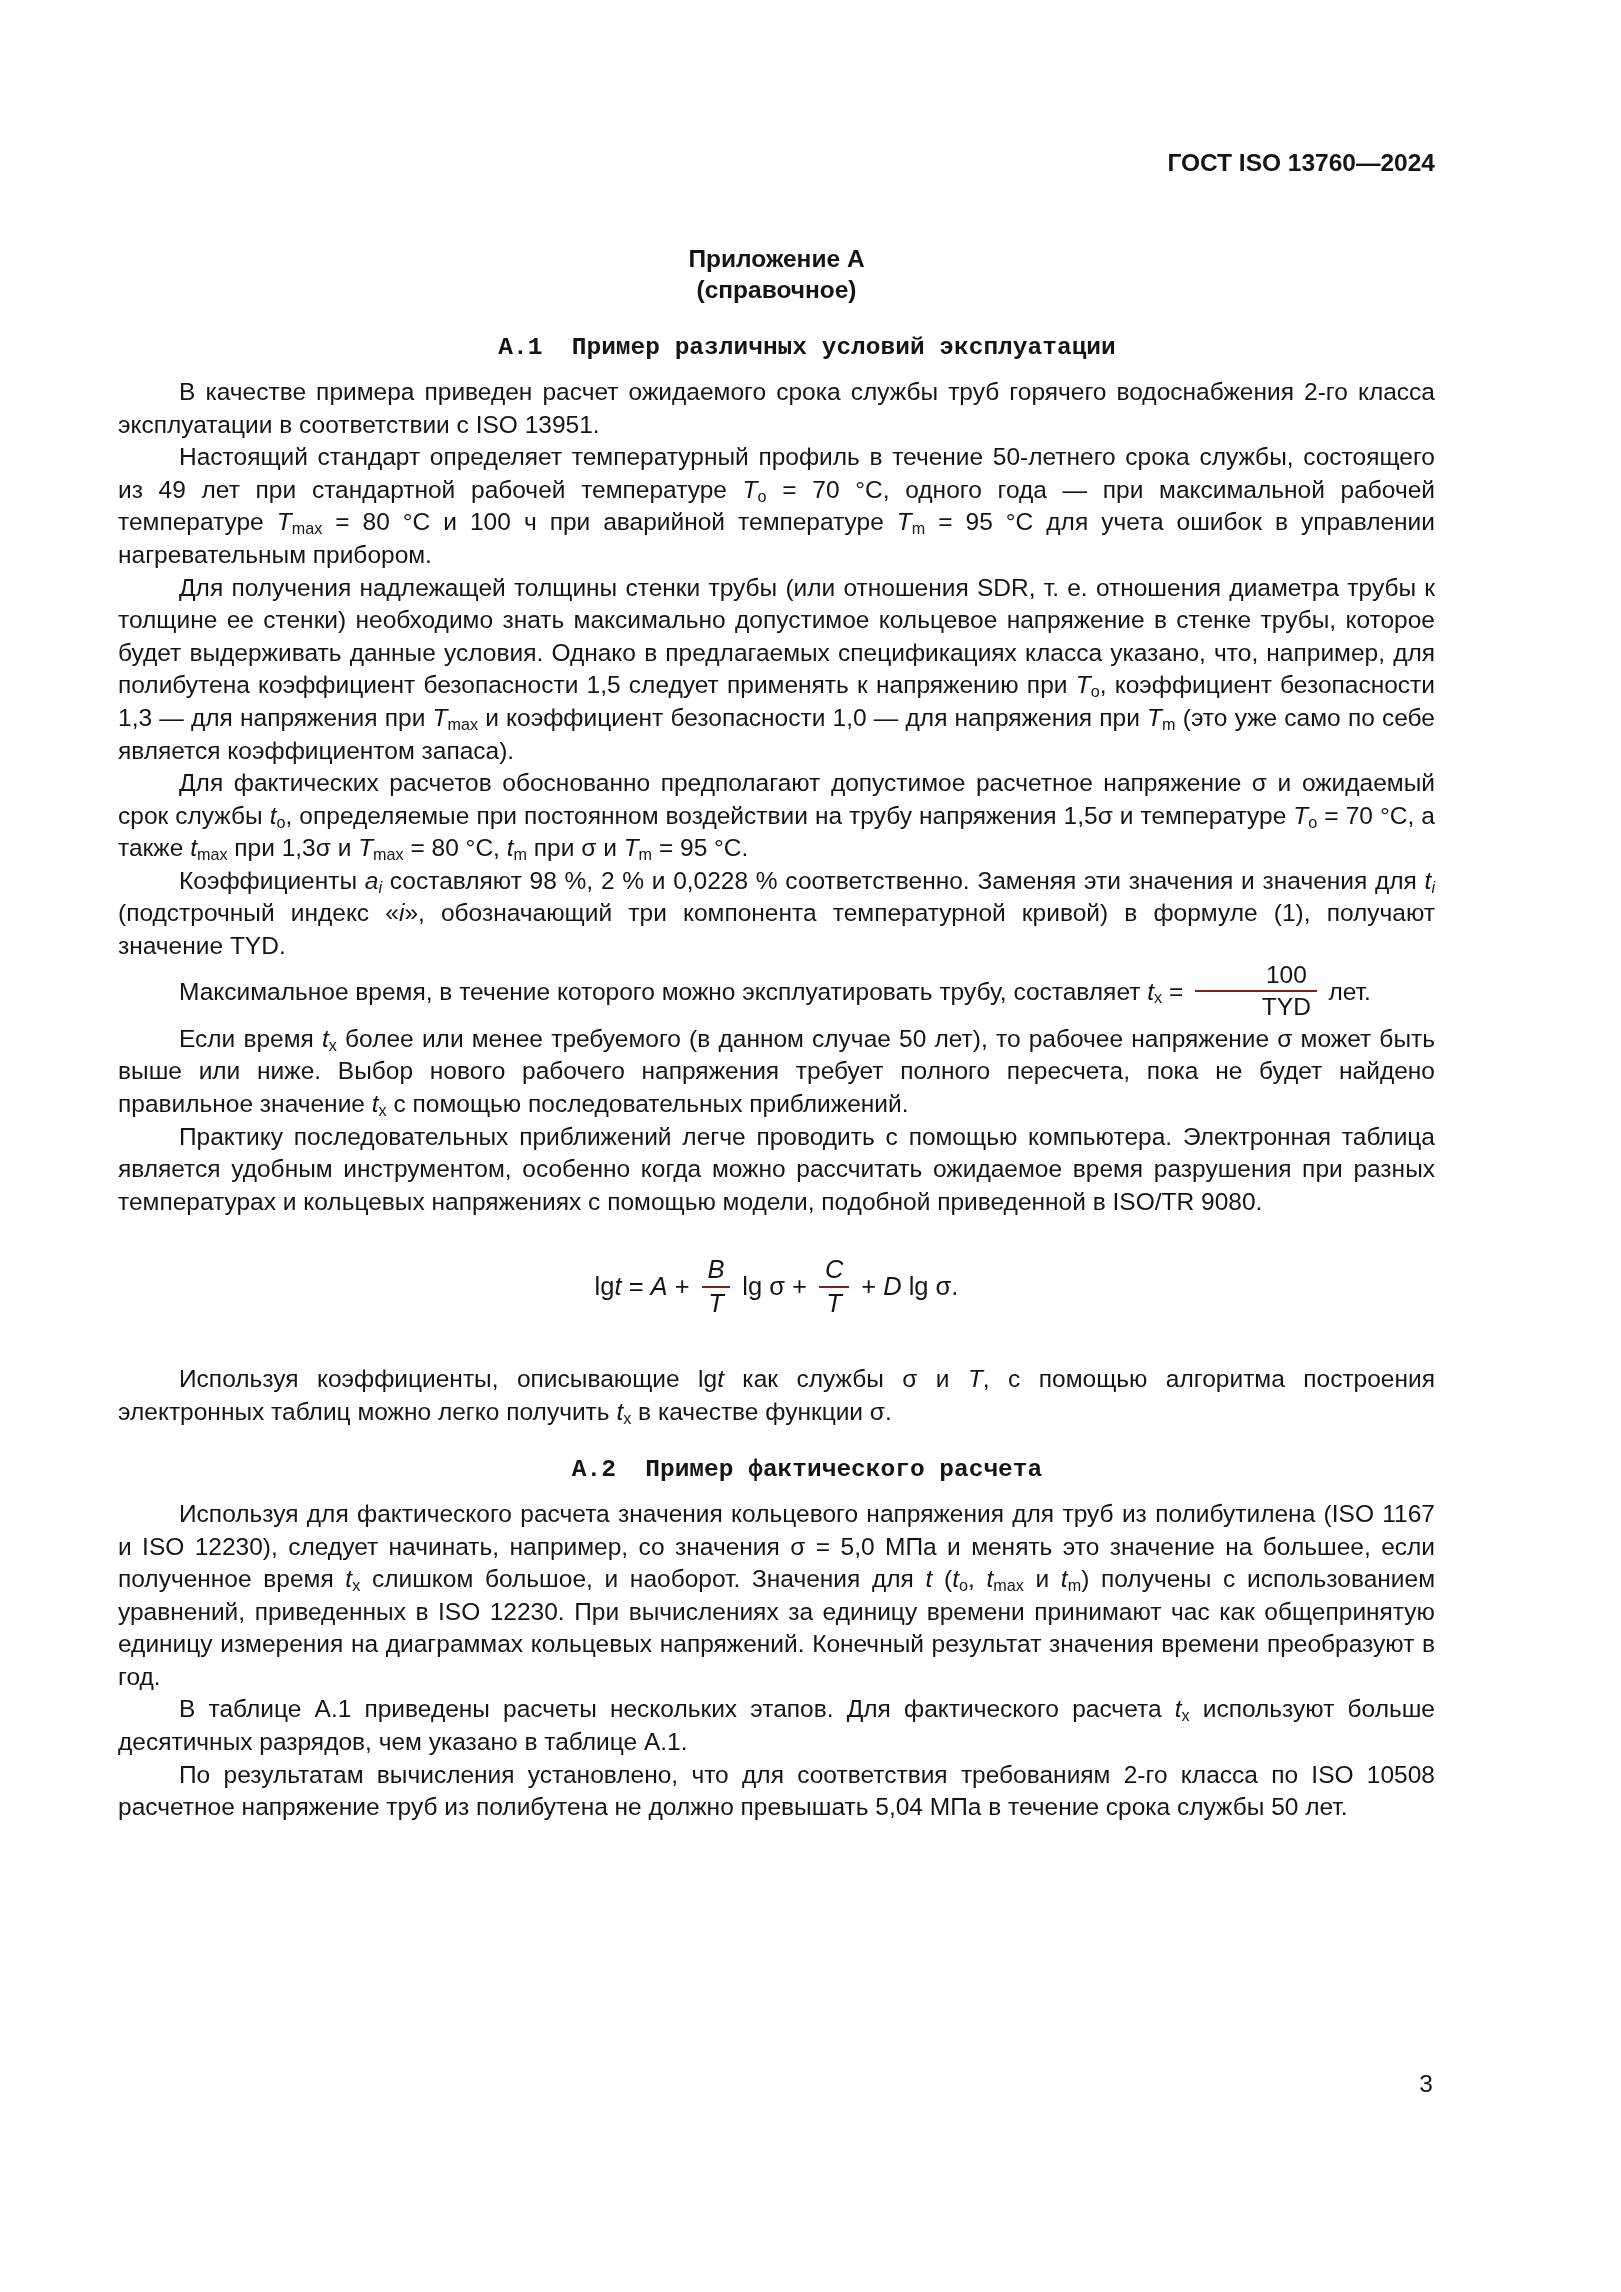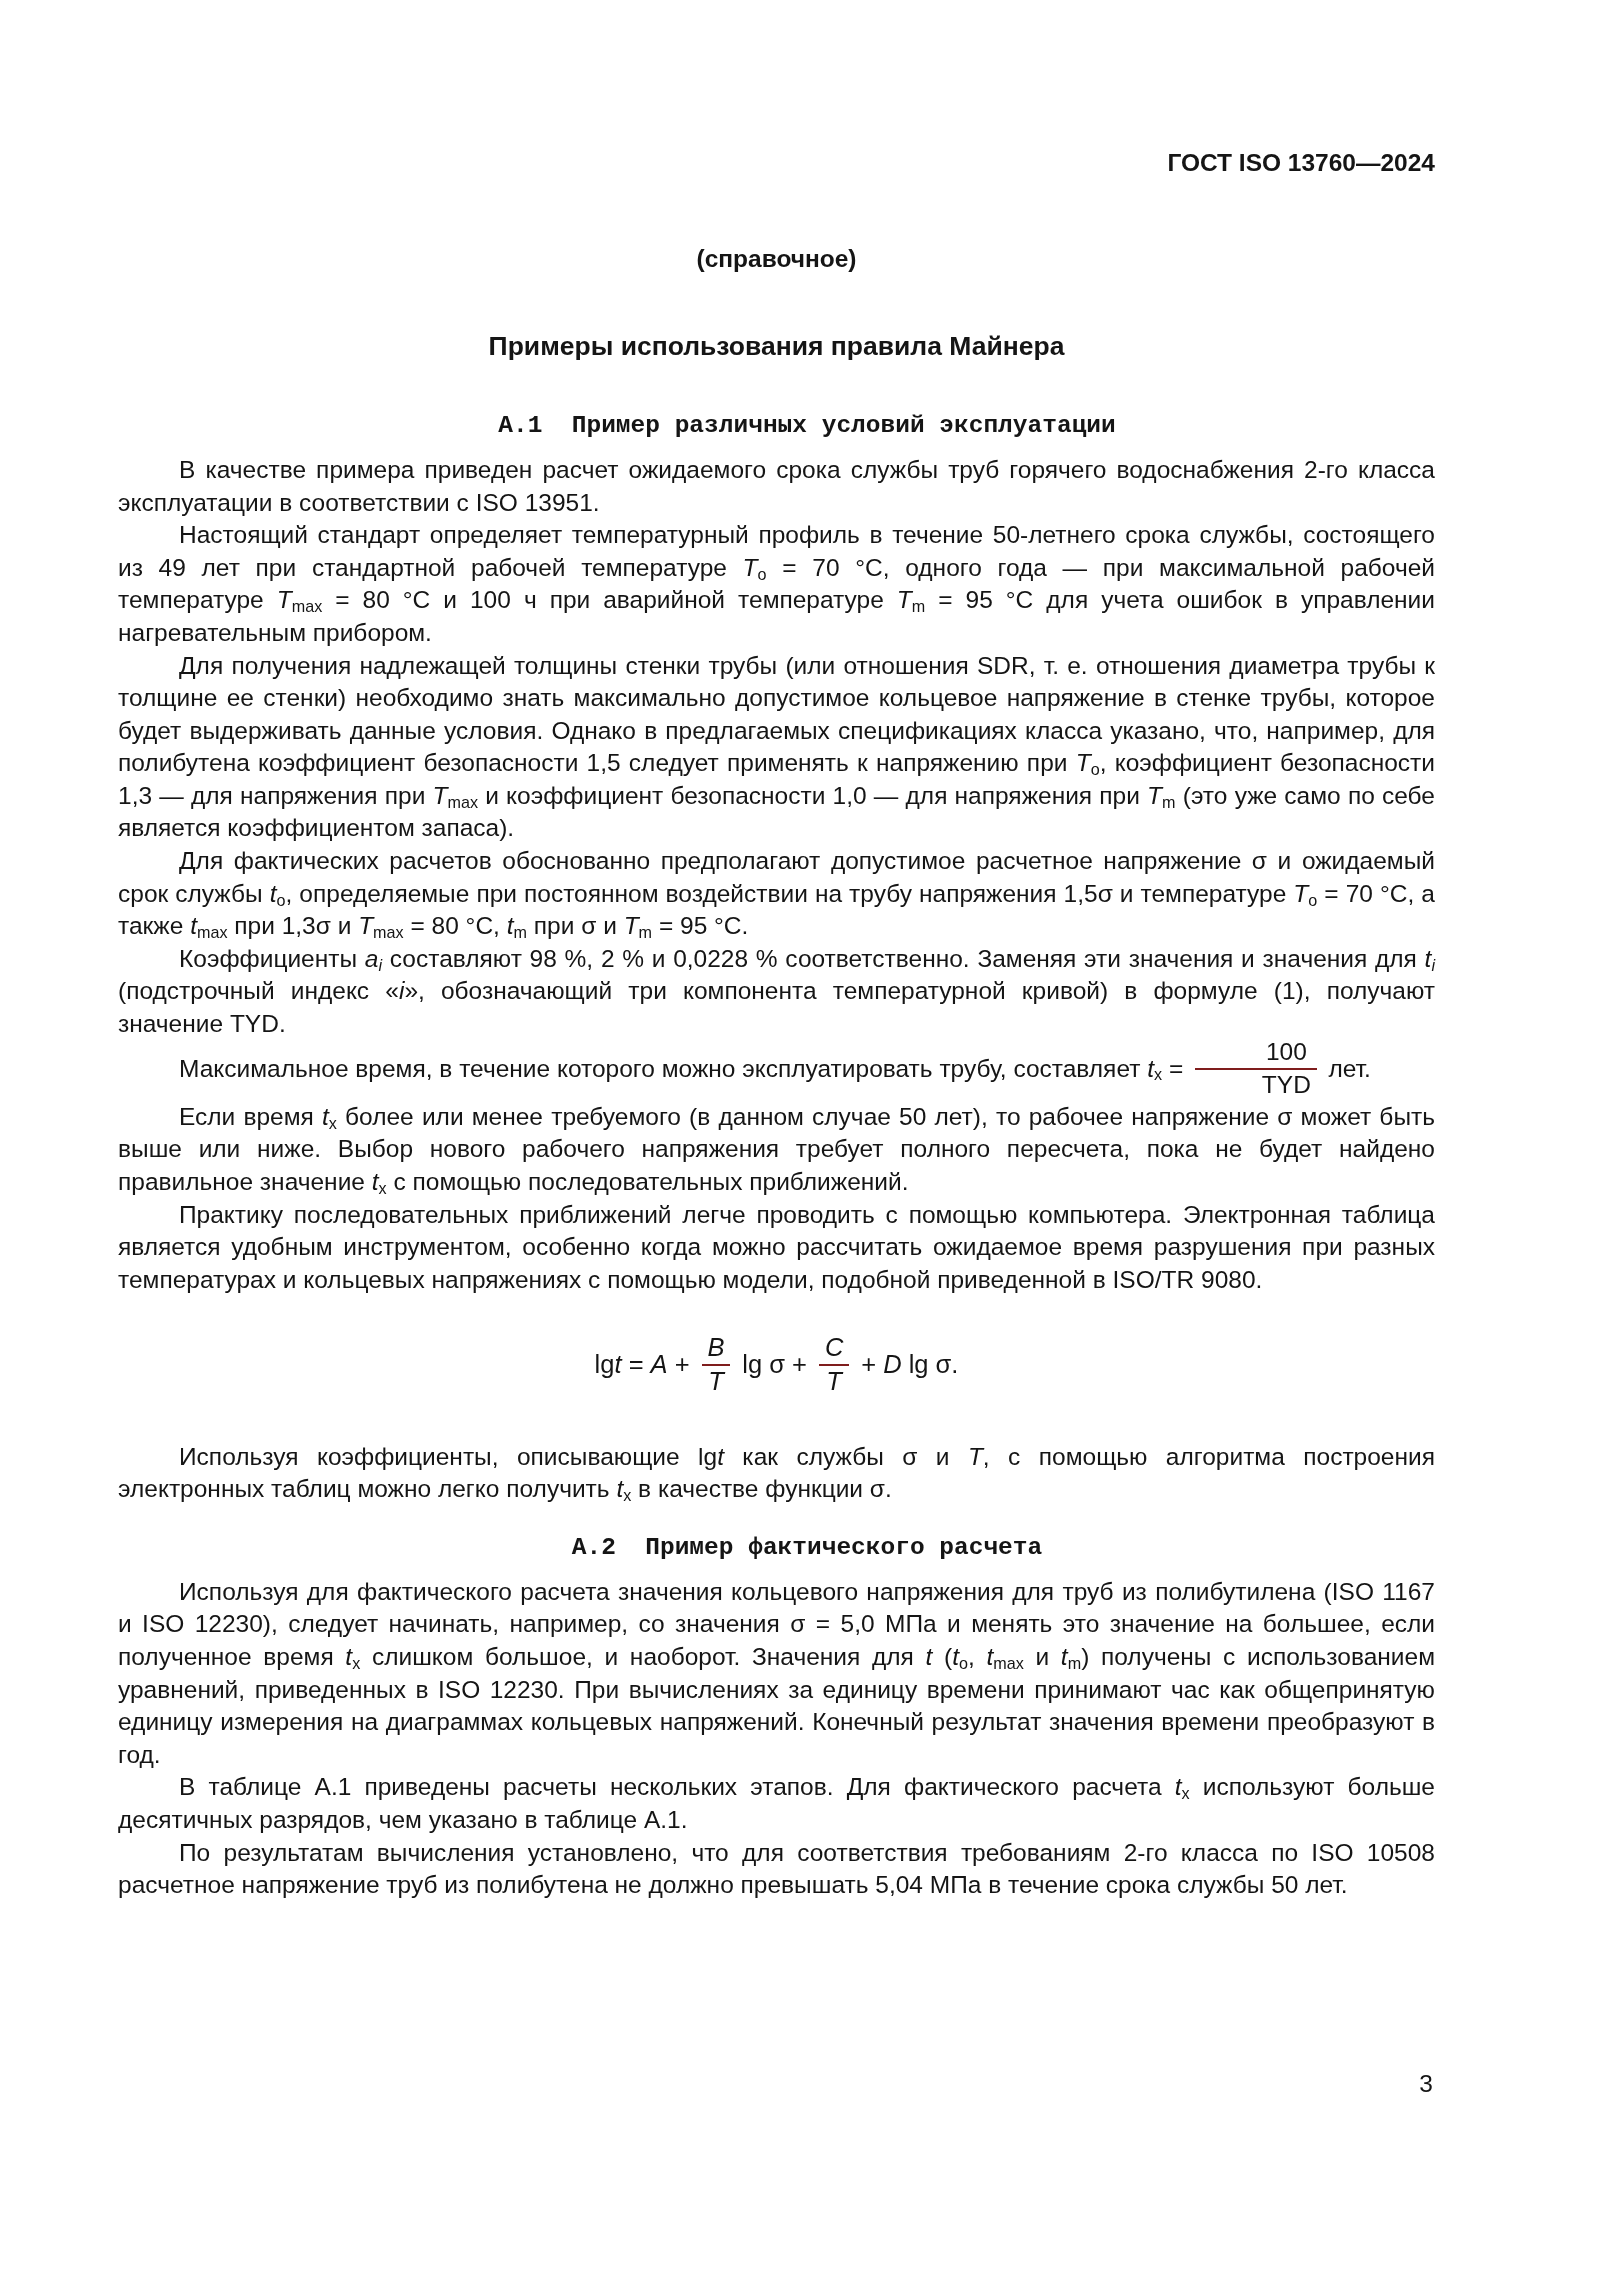--- a/index.html
+++ b/index.html
@@ -89,22 +89,22 @@
     top: 2070px;
     font-size: 24.5px;
   }
 </style>
 </head>
 <body>
 
 <div class="page">
   <div class="content">
     <div class="doc-header">ГОСТ ISO 13760—2024</div>
+    <div class="appendix">Приложение А</div>
     <div class="appendix">(справочное)</div>
-    <div class="doc-title">Примеры использования правила Майнера</div>
     <div class="doc-body">
         <div class="heading"><span>А.1  Пример различных условий эксплуатации</span></div>
         <div class="para"><span>В качестве примера приведен расчет ожидаемого срока службы труб горячего водоснабжения 2-го класса эксплуатации в соответствии с ISO 13951.</span></div>
         <div class="para"><span>Настоящий стандарт определяет температурный профиль в течение 50-летнего срока службы, состоящего из 49 лет при стандартной рабочей температуре </span><span class="it">T</span><span class="sb">о</span><span> = 70 °С, одного года — при максимальной рабочей температуре </span><span class="it">T</span><span class="sb">max</span><span> = 80 °С и 100 ч при аварийной температуре </span><span class="it">T</span><span class="sb">m</span><span> = 95 °С для учета ошибок в управлении нагревательным прибором.</span></div>
         <div class="para"><span>Для получения надлежащей толщины стенки трубы (или отношения SDR, т. е. отношения диаметра трубы к толщине ее стенки) необходимо знать максимально допустимое кольцевое напряжение в стенке трубы, которое будет выдерживать данные условия. Однако в предлагаемых спецификациях класса указано, что, например, для полибутена коэффициент безопасности 1,5 следует применять к напряжению при </span><span class="it">T</span><span class="sb">о</span><span>, коэффициент безопасности 1,3 — для напряжения при </span><span class="it">T</span><span class="sb">max</span><span> и коэффициент безопасности 1,0 — для напряжения при </span><span class="it">T</span><span class="sb">m</span><span> (это уже само по себе является коэффициентом запаса).</span></div>
         <div class="para"><span>Для фактических расчетов обоснованно предполагают допустимое расчетное напряжение σ и ожидаемый срок службы </span><span class="it">t</span><span class="sb">о</span><span>, определяемые при постоянном воздействии на трубу напряжения 1,5σ и температуре </span><span class="it">T</span><span class="sb">о</span><span> = 70 °С, а также </span><span class="it">t</span><span class="sb">max</span><span> при 1,3σ и </span><span class="it">T</span><span class="sb">max</span><span> = 80 °С, </span><span class="it">t</span><span class="sb">m</span><span> при σ и </span><span class="it">T</span><span class="sb">m</span><span> = 95 °С.</span></div>
         <div class="para"><span>Коэффициенты </span><span class="it">a</span><span class="sb it">i</span><span> составляют 98 %, 2 % и 0,0228 % соответственно. Заменяя эти значения и значения для </span><span class="it">t</span><span class="sb it">i</span><span> (подстрочный индекс «</span><span class="it">i</span><span>», обозначающий три компонента температурной кривой) в формуле (1), получают значение TYD.</span></div>
         <div class="para"><span>Максимальное время, в течение которого можно эксплуатировать трубу, составляет </span><span class="it">t</span><span class="sb">x</span><span> = </span><span class="frac">
             <span class="num">100</span>
             <span class="den">TYD</span>

